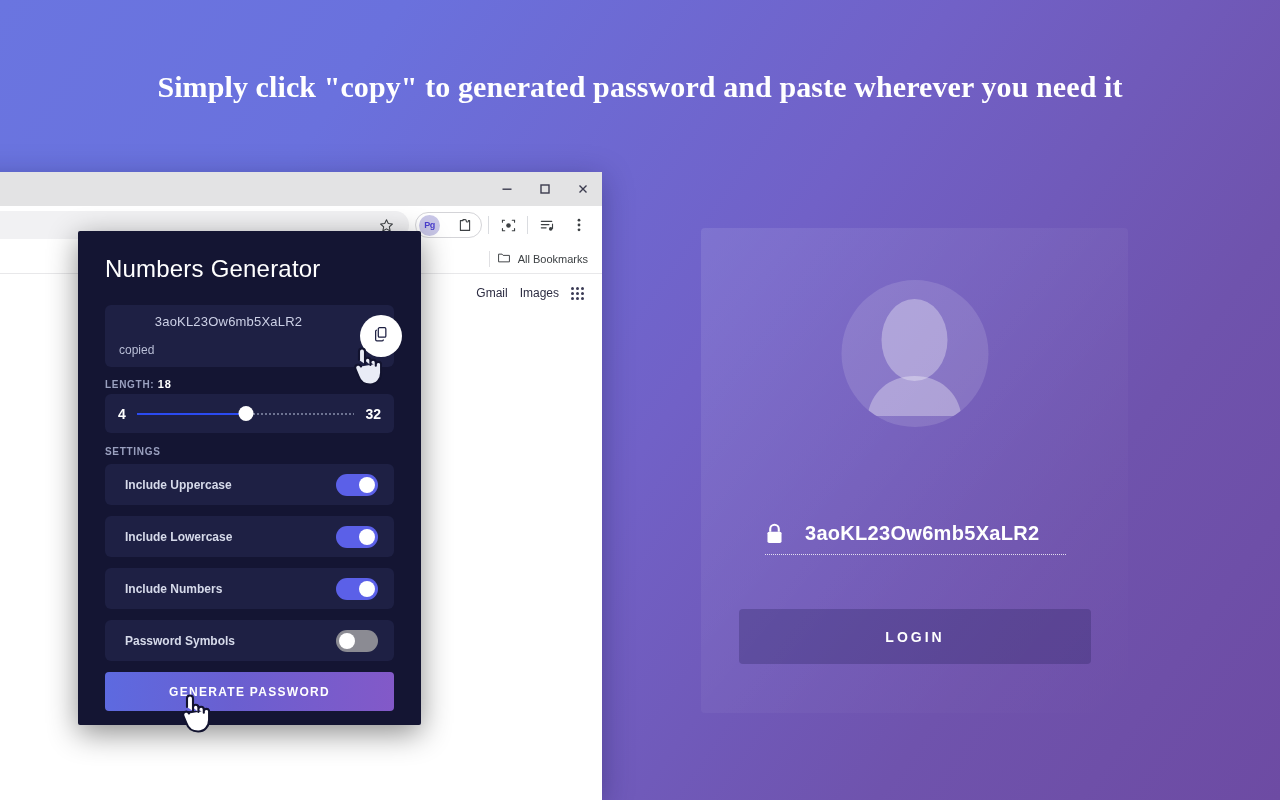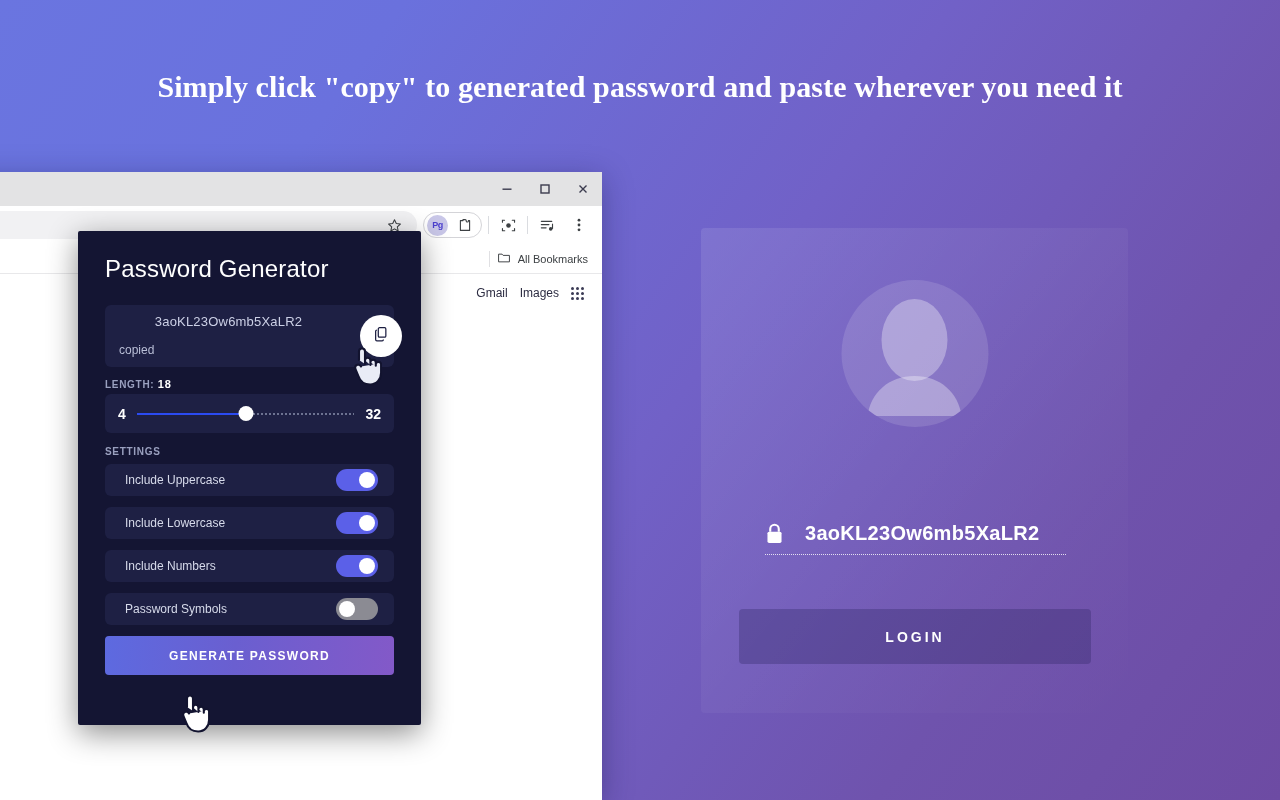--- a/index.html
+++ b/index.html
@@ -67,21 +67,21 @@
     width: 26px; height: 26px;
     display: flex; align-items: center; justify-content: center;
     color: #3c4043;
     flex: none;
   }
   .ext-pill {
     display: flex; align-items: center;
     border: 1px solid #d4d4d8;
     border-radius: 14px;
     height: 26px; padding: 4px 3px;
-    gap: 4px;
+    gap: 12px;
     flex: none;
   }
   .ext-chip {
     width: 21px; height: 21px; border-radius: 50%;
     background: #c9c7e8;
     display: flex; align-items: center; justify-content: center;
     font-size: 9px; font-weight: 700; color: #4b3fce;
     letter-spacing: -.5px;
   }
   .vsep { width: 1px; height: 18px; background: #dadce0; flex: none; }
@@ -203,24 +203,25 @@
   .settings-label {
     margin: 13px 0 7px 0;
     font-size: 10px;
     color: #9aa0bf;
     letter-spacing: .7px;
     font-weight: 600;
   }
   .opt-row {
     background: #1e2044;
     border-radius: 6px;
-    height: 32px;
+    height: 41px;
     display: flex; align-items: center; justify-content: space-between;
     padding: 0 16px 0 20px;
     margin-bottom: 11px;
+    font-weight: bold;
   }
   .opt-label { font-size: 12px; color: #d6daea; }
   .sw {
     width: 42px; height: 22px; border-radius: 11px;
     position: relative; flex: none;
   }
   .sw.on  { background: #5b60e8; }
   .sw.off { background: #8b8b93; }
   .sw-knob {
     position: absolute; top: 3px;
@@ -380,21 +381,21 @@
           <i></i>
           <i></i>
           <i></i>
       </span>
     </div>
   </div>
 </div>
 
 <div class="popup">
 
-  <div class="popup-title">Password Generator</div>
+  <div class="popup-title">Numbers Generator</div>
 
   <div class="pw-box">
     <div class="pw-value">3aoKL23Ow6mb5XaLR2</div>
     <div class="pw-copied">copied</div>
     <div class="copy-btn">
       <span>
         <svg width="17" height="17" viewBox="0 0 18 18">
           <rect x="5.6" y="1.8" width="8" height="10" rx="1.3" fill="none" stroke="currentColor" stroke-width="1.3"></rect>
           <path d="M11 14.4a1.3 1.3 0 0 1-1.3 1.3H4.1a1.3 1.3 0 0 1-1.3-1.3V5.6a1.3 1.3 0 0 1 1.3-1.3" fill="none" stroke="currentColor" stroke-width="1.3"></path>
         </svg>

